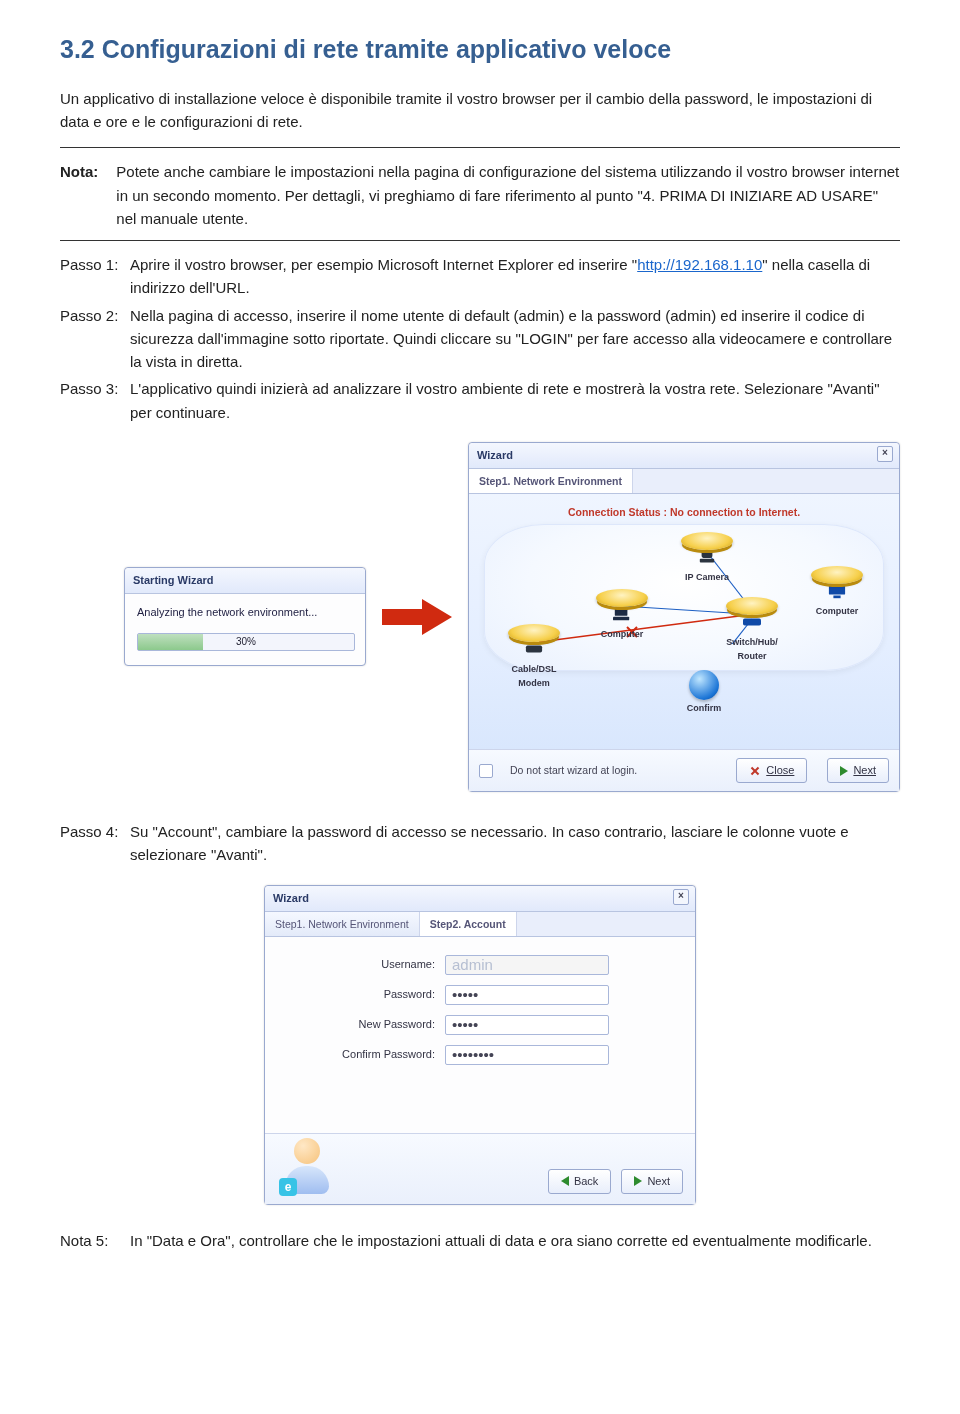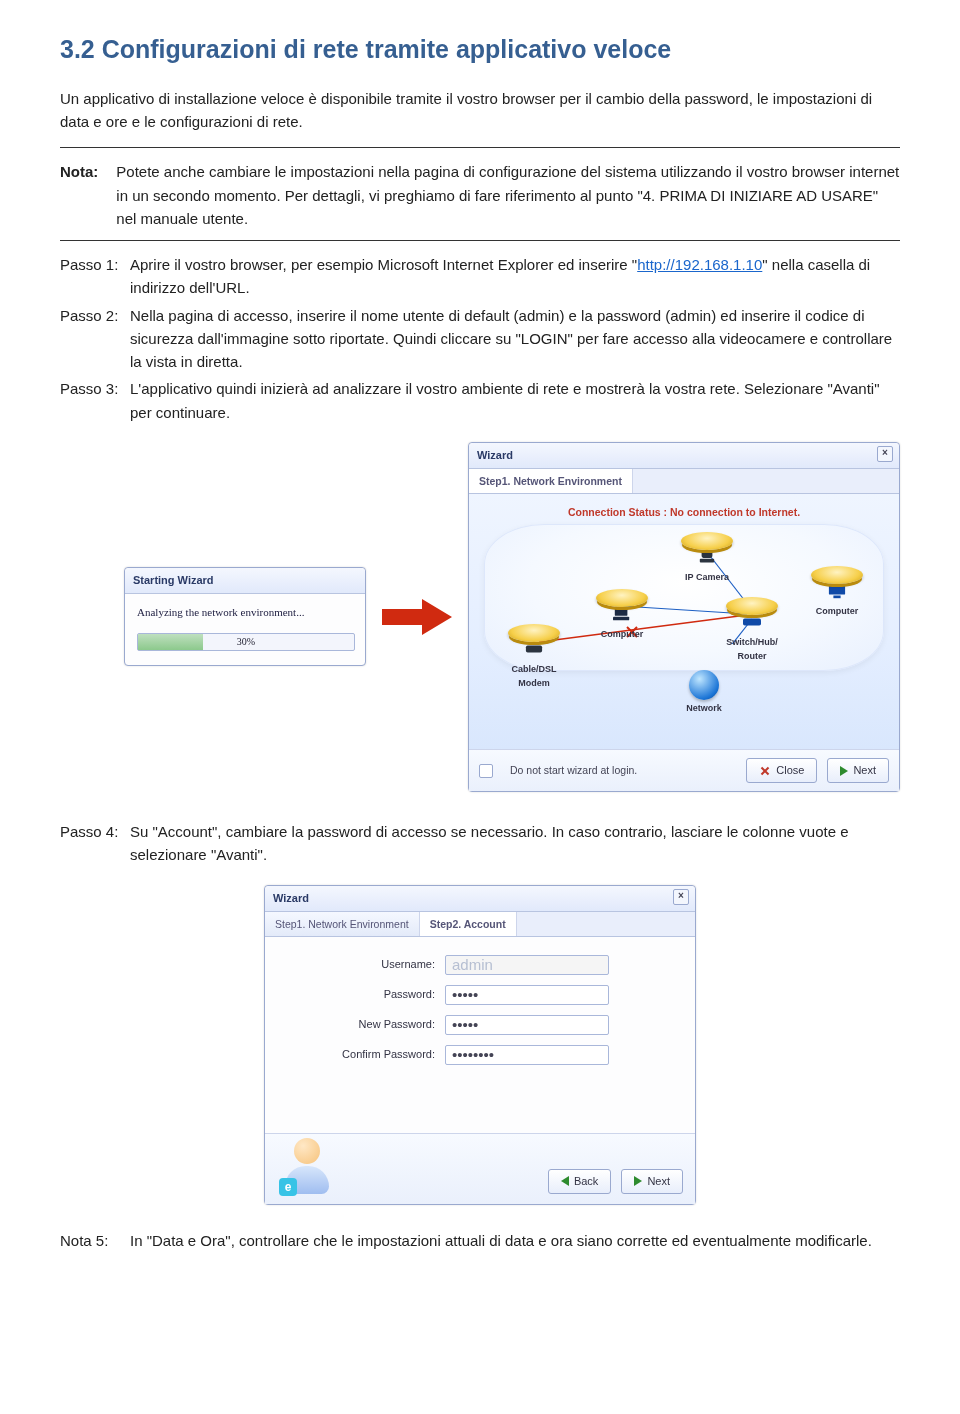--- a/index.html
+++ b/index.html
@@ -63,21 +63,21 @@
   .tabbar {
     display:flex; background:#e9eefb; border-bottom:1px solid #b8c4e0;
     font-size:10.5px;
   }
   .tab {
     padding:4px 10px; border-right:1px solid #cdd5eb; color:#557;
     background:linear-gradient(#f5f8ff,#e3eaf9);
   }
   .tab.active { background:#fff; font-weight:bold; }
   .starting-wizard { width:240px; }
-  .starting-wizard .body { padding:10px 12px 14px;font-family:Liberation Serif, serif; }
+  .starting-wizard .body { padding:10px 12px 14px; }
   .starting-wizard .msg { color:#224; margin-bottom:12px; }
   .progress {
     width:100%; height:16px; border:1px solid #a9b7da;
     background:#f3f5fc; position:relative; border-radius:2px;
   }
   .progress .bar {
     height:100%; width:30%;
     background:linear-gradient(#bfe0bf,#8cc98c);
   }
   .progress .pct {
@@ -137,21 +137,21 @@
   .edges { position:absolute; inset:0; }
   .net-wizard .footer {
     display:flex; align-items:center; justify-content:space-between;
     padding:8px 10px; border-top:1px solid #cdd5eb;
     background:linear-gradient(#f7faff,#eaf0fc);
   }
   .chk { display:flex; align-items:center; font-size:10.5px; color:#445; gap:17px;}
   .chk .box {
     width:12px; height:12px; border:1px solid #9aa9cf; background:#fff; border-radius:2px;
   }
-  .btnrow { display:flex; gap:10px; }
+  .btnrow { display:flex; gap:20px;text-decoration:underline; }
   .btn {
     display:flex; align-items:center; gap:5px;
     padding:3px 12px;
     border:1px solid #9aa9cf; border-radius:3px;
     background:linear-gradient(#ffffff,#e8eefb);
     font-size:11px; color:#334; cursor:pointer;
   }
   .ico { width:12px; height:12px; display:inline-block; }
   .ico-close{ position:relative; }
   .ico-close::before,.ico-close::after{
@@ -325,21 +325,21 @@
       <div class="node mo">
         <div class="disc"></div>
         <svg class="device" viewBox="0 0 24 20">
             <rect x="3" y="6" width="18" height="8" rx="2" fill="#2b3440"></rect>
           </svg>
         <div style="white-space:pre-line">Cable/DSL
 Modem</div>
       </div>
       <div class="node net">
         <div class="globe"></div>
-        <div>Network</div>
+        <div>Confirm</div>
       </div>
     </div>
     <div class="footer">
       <label class="chk">
         <span class="box"></span>
         <span>Do not start wizard at login.</span>
       </label>
       <div class="btnrow">
         <div class="btn">
           <span class="ico ico-close"></span>

